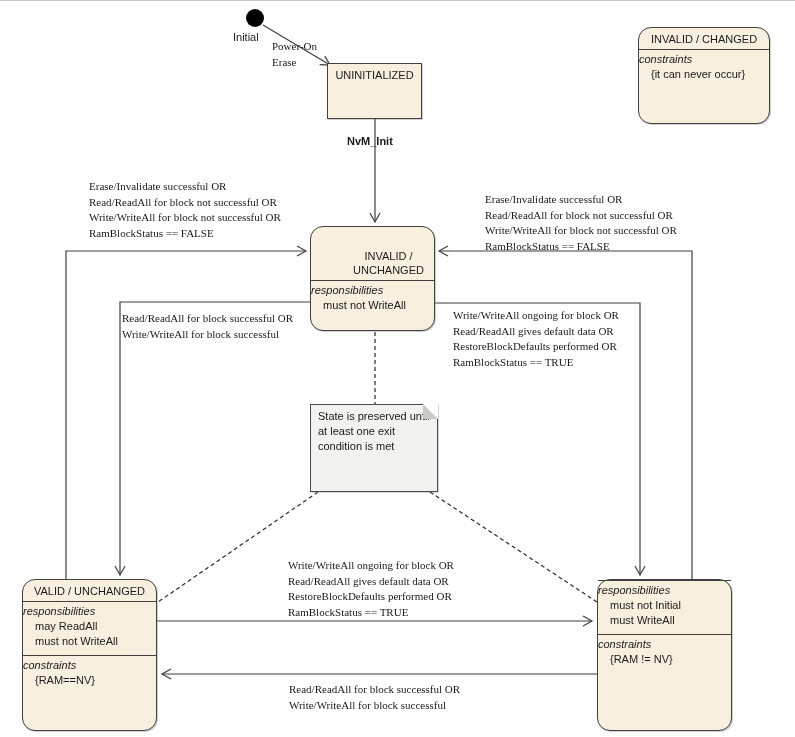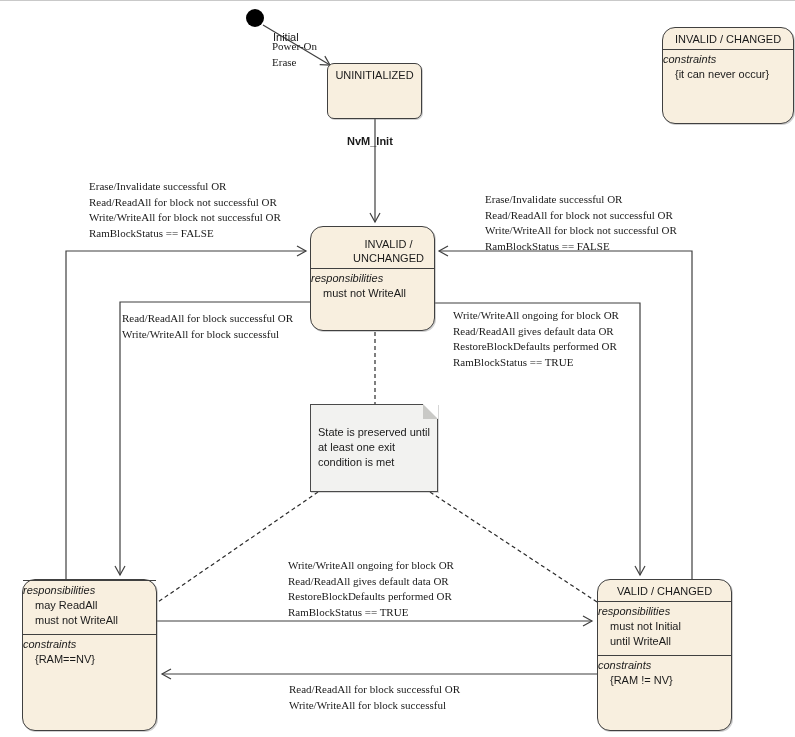--- a/index.html
+++ b/index.html
@@ -53,37 +53,37 @@
     box-shadow: 1px 1px 0 rgba(120,120,120,.3);
   }
   .note-box .fold {
     position: absolute; top: -1.2px; right: -1.2px;
     width: 0; height: 0;
     border-style: solid;
     border-width: 0 15px 15px 0;
     border-color: #ffffff #ffffff #c9c9c6 #c9c9c6;
   }
   .note-box .note-text {
-    padding: 20px 7px 0 7px;
+    padding: 4px 7px 0 7px;
     line-height: 15px;
   }
 
   .tlabel {
     position: absolute;
     z-index: 3;
     line-height: 15.5px;
     white-space: nowrap;
   }
   .tlabel div { white-space: nowrap; font-family: Liberation Serif, serif; }
 
-  .initial-label { position: absolute; left: 233px; top: 30px; z-index: 3; margin-left: 40px; }
+  .initial-label { position: absolute; left: 233px; top: 30px; z-index: 3; }
 
   
-  #st-uninitialized   { left: 327px; top: 62px;  width: 95px;  height: 56px; border-radius: 7px; }
-  #st-invalid-changed { left: 638px; top: 26px;  width: 132px; height: 97px; margin-left: 24px; }
+  #st-uninitialized   { left: 327px; top: 62px;  width: 95px;  height: 56px; border-radius: 0; }
+  #st-invalid-changed { left: 638px; top: 26px;  width: 132px; height: 97px; }
   #st-invalid-unchanged { left: 310px; top: 225px; width: 125px; height: 105px; }
   #st-valid-unchanged { left: 22px;  top: 578px; width: 135px; height: 152px; }
   #st-valid-changed   { left: 597px; top: 578px; width: 135px; height: 152px; }
 </style>
 </head>
 <body>
 
 <svg class="wires" width="795" height="737" viewBox="0 0 795 737">
   <defs>
     <marker id="arr" markerWidth="12" markerHeight="12" refX="10" refY="6" orient="auto" markerUnits="userSpaceOnUse">
@@ -123,54 +123,54 @@
 <div class="state" id="st-invalid-changed">
   <div class="title">INVALID / CHANGED</div>
   <div class="sep"></div>
   <div class="comp">
     <div class="stereo">constraints</div>
     <div class="line">{it can never occur}</div>
   </div>
 </div>
 
 <div class="state" id="st-invalid-unchanged">
-  <div class="title" style="padding-top:10px;margin-left:32px;">INVALID / UNCHANGED</div>
+  <div class="title" style="padding-top:22px;margin-left:32px;">INVALID / UNCHANGED</div>
   <div class="sep"></div>
   <div class="comp">
     <div class="stereo">responsibilities</div>
     <div class="line">must not WriteAll</div>
   </div>
 </div>
 
 <div class="note-box">
   <div class="fold"></div>
   <div class="note-text">State is preserved until at least one exit condition is met</div>
 </div>
 
 <div class="state" id="st-valid-unchanged">
+  <div class="title">VALID / UNCHANGED</div>
   <div class="sep"></div>
   <div class="comp" style="height:49px;">
     <div class="stereo">responsibilities</div>
     <div class="line">may ReadAll</div>
     <div class="line">must not WriteAll</div>
   </div>
   <div class="sep"></div>
   <div class="comp">
     <div class="stereo">constraints</div>
     <div class="line">{RAM==NV}</div>
   </div>
 </div>
 
 <div class="state" id="st-valid-changed">
-  <div class="title">VALID / CHANGED</div>
   <div class="sep"></div>
   <div class="comp" style="height:49px;">
     <div class="stereo">responsibilities</div>
     <div class="line">must not Initial</div>
-    <div class="line">until WriteAll</div>
+    <div class="line">must WriteAll</div>
   </div>
   <div class="sep"></div>
   <div class="comp">
     <div class="stereo">constraints</div>
     <div class="line">{RAM != NV}</div>
   </div>
 </div>
 
 <div class="tlabel" style="left:272px; top:38px;">
   <div>Power-On</div>

